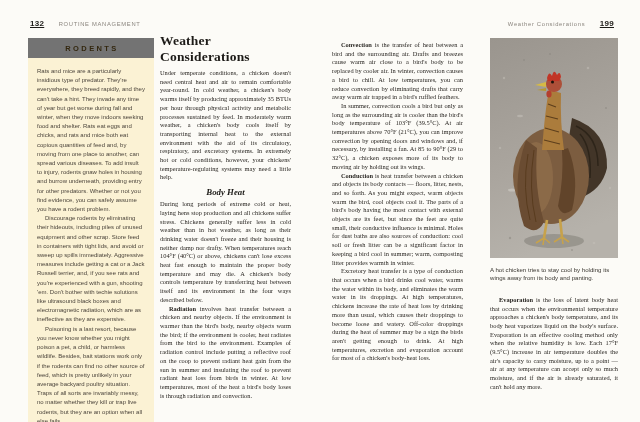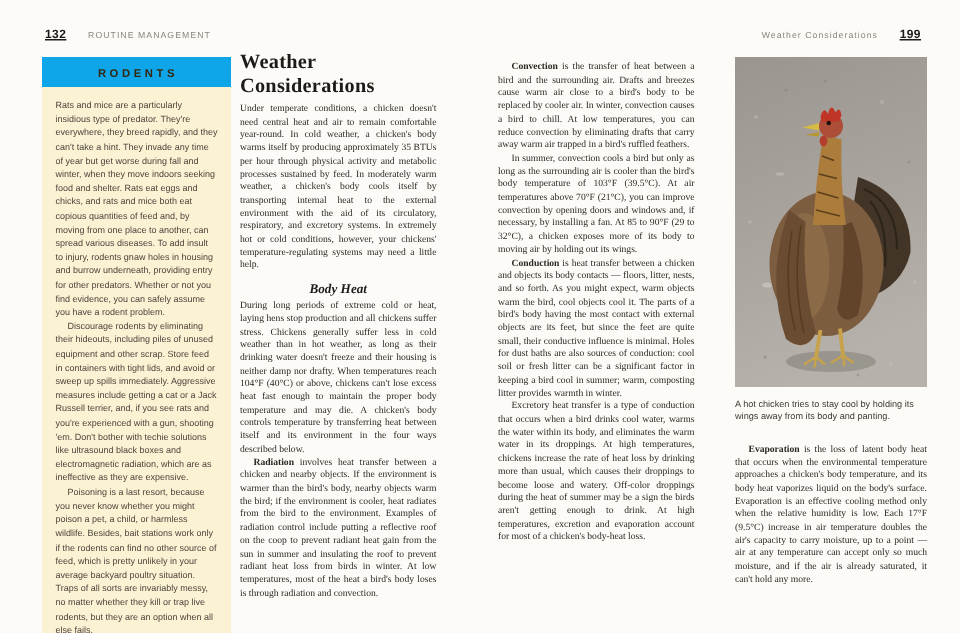--- a/index.html
+++ b/index.html
@@ -15,21 +15,21 @@
   .hdr-left{left:30px;}
   .hdr-right{right:26px;text-align:right;}
   .pnum{font-weight:bold;font-size:8px;color:#1c1a17;letter-spacing:.3px;text-decoration:underline;}
   .sect{font-size:5.8px;color:#8a857e;letter-spacing:.7px;}
   .hdr-left .sect{margin-left:10px;}
   .hdr-right .sect{margin-right:10px;}
 
   
   .rodents{position:absolute;left:28px;top:38px;width:126px;}
   .rodents-title{
-    background:#0ea5e9;color:#33270f;
+    background:#737373;color:#33270f;
     font-family:"Liberation Sans",sans-serif;font-weight:bold;
     font-size:7.5px;letter-spacing:2.4px;text-align:center;
     padding:6px 0 5px 2px;
   }
   .rodents-body{background:#fbf2d4;padding:9px 9px 14px 9px;}
   .rodents-body p{
     margin:0;font-family:"Liberation Sans",sans-serif;
     font-size:6px;line-height:9.2px;color:#4c453c;text-align:left;
   }
   .rodents-body p.ind{text-indent:8px;}

